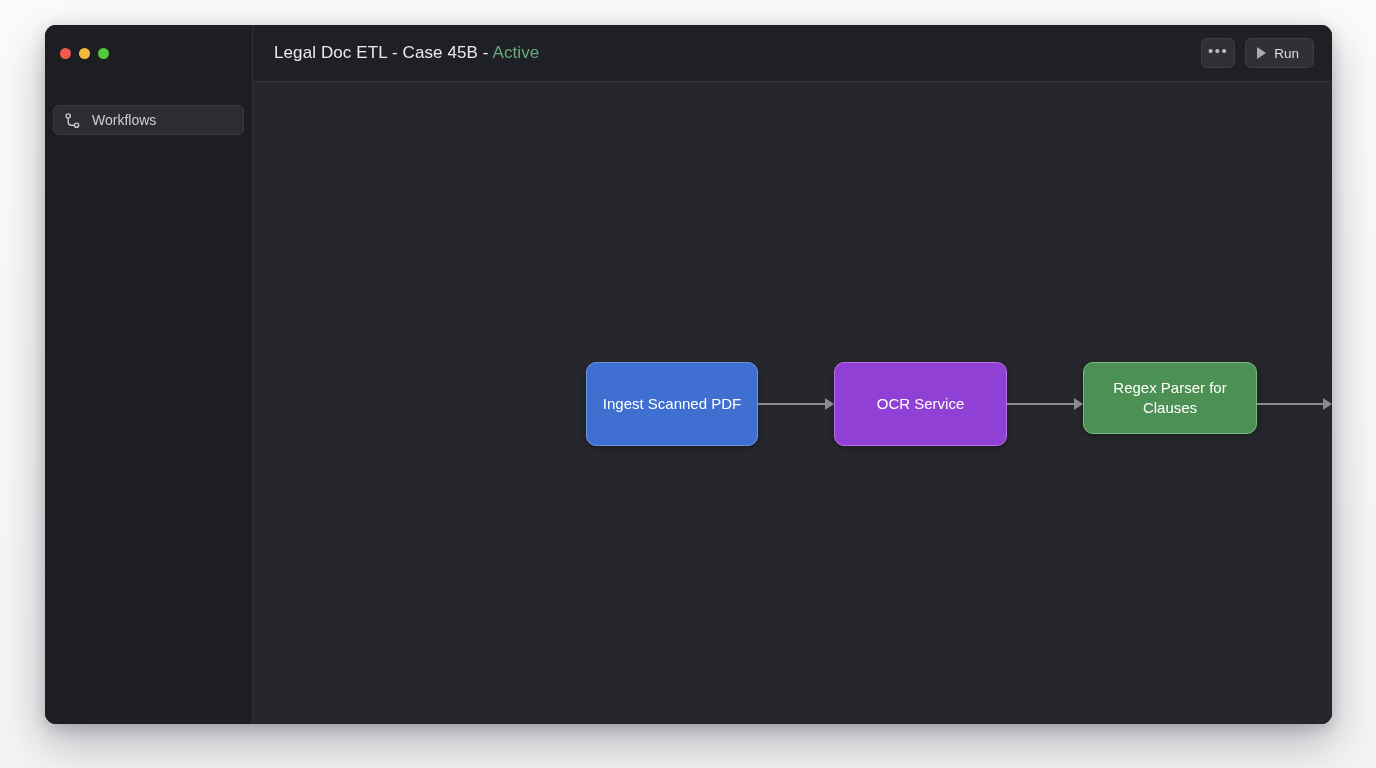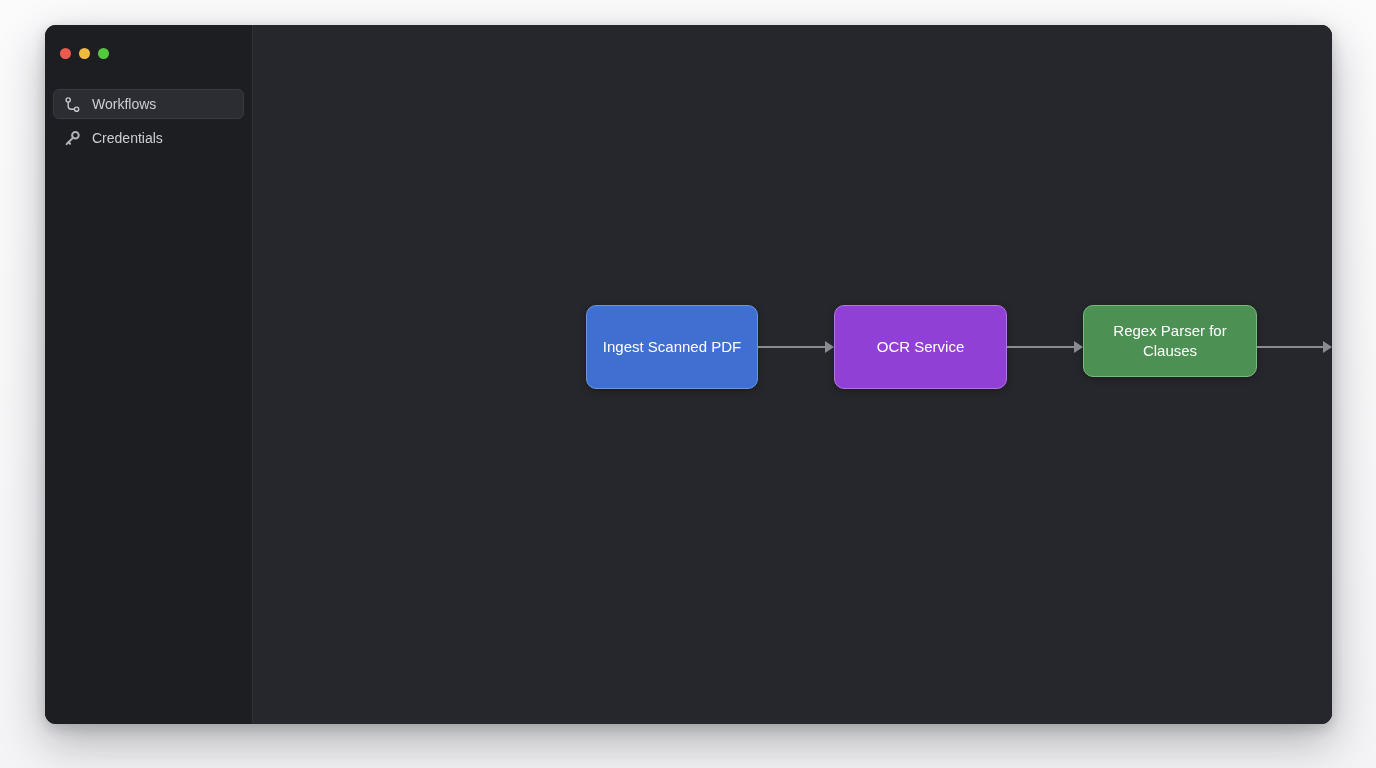--- a/index.html
+++ b/index.html
@@ -81,20 +81,21 @@
     color: #cdced3;
     font-size: 14px;
     line-height: 1;
     box-sizing: border-box;
     border: 1px solid transparent;
     cursor: default;
   }
   .nav-item.active {
     background: #2c2d33;
     border-color: #3a3b41;
+    margin-top: 16px;
   }
   .nav-icon {
     width: 17px;
     height: 17px;
     display: flex;
     align-items: center;
     justify-content: center;
     flex: 0 0 17px;
   }
   .nav-icon svg { display: block; }
@@ -237,37 +238,44 @@
           <span class="nav-icon">
             <svg width="17" height="17" viewBox="0 0 17 17">
               <circle cx="4.2" cy="4" r="2.1" fill="none" stroke="#c6c7cc" stroke-width="1.4"></circle>
               <circle cx="12.6" cy="13.2" r="2.1" fill="none" stroke="#c6c7cc" stroke-width="1.4"></circle>
               <path d="M4.2 6.4 L4.2 10.2 Q4.2 13.2 7.4 13.2 L10.3 13.2" fill="none" stroke="#c6c7cc" stroke-width="1.4" stroke-linecap="round"></path>
             </svg>
           </span>
           <span class="nav-label">Workflows</span>
         </div>
 
-        <div class="nav-item">
-          <span class="nav-icon">
-            <svg width="17" height="17" viewBox="0 0 17 17">
-              <circle cx="11.4" cy="5.2" r="3.3" fill="none" stroke="#b3b4ba" stroke-width="2"></circle>
-              <path d="M9.1 7.6 L2.6 14.1" stroke="#b3b4ba" stroke-width="2" stroke-linecap="round"></path>
-              <path d="M4.5 12.2 L6.1 13.8" stroke="#b3b4ba" stroke-width="2" stroke-linecap="round"></path>
-            </svg>
-          </span>
-          <span class="nav-label">Credentials</span>
+
+
+      </div>
+    </div>
+
+    <div class="main">
+
+      <div class="header">
+        <div class="title">
+          <span>Legal Doc ETL - Case 45B - </span><span class="status-active">Active</span>
         </div>
 
-
-      </div>
-    </div>
-
-    <div class="main">
-
+        <div class="header-spacer"></div>
+
+        <div class="header-actions">
+          <div class="btn btn-ellipsis">
+            <span>•••</span>
+          </div>
+          <div class="btn btn-run">
+            <span class="play-tri"></span>
+            <span>Run</span>
+          </div>
+        </div>
+      </div>
 
       <div class="canvas">
         <div class="flow" id="flow">
             <div class="node" style="left: 333px; top: 280px; width: 172px; height: 84px; background: linear-gradient(rgb(63, 111, 208) 0%, rgb(63, 111, 208) 100%); border: 1px solid rgb(108, 148, 224);">
               <span>Ingest Scanned PDF</span>
             </div>
             <div class="node" style="left: 581px; top: 280px; width: 173px; height: 84px; background: linear-gradient(rgb(145, 64, 214) 0%, rgb(145, 64, 214) 100%); border: 1px solid rgb(180, 115, 230);">
               <span>OCR Service</span>
             </div>
             <div class="node" style="left: 830px; top: 280px; width: 174px; height: 72px; background: linear-gradient(rgb(77, 144, 83) 0%, rgb(77, 144, 83) 100%); border: 1px solid rgb(121, 187, 124);">

